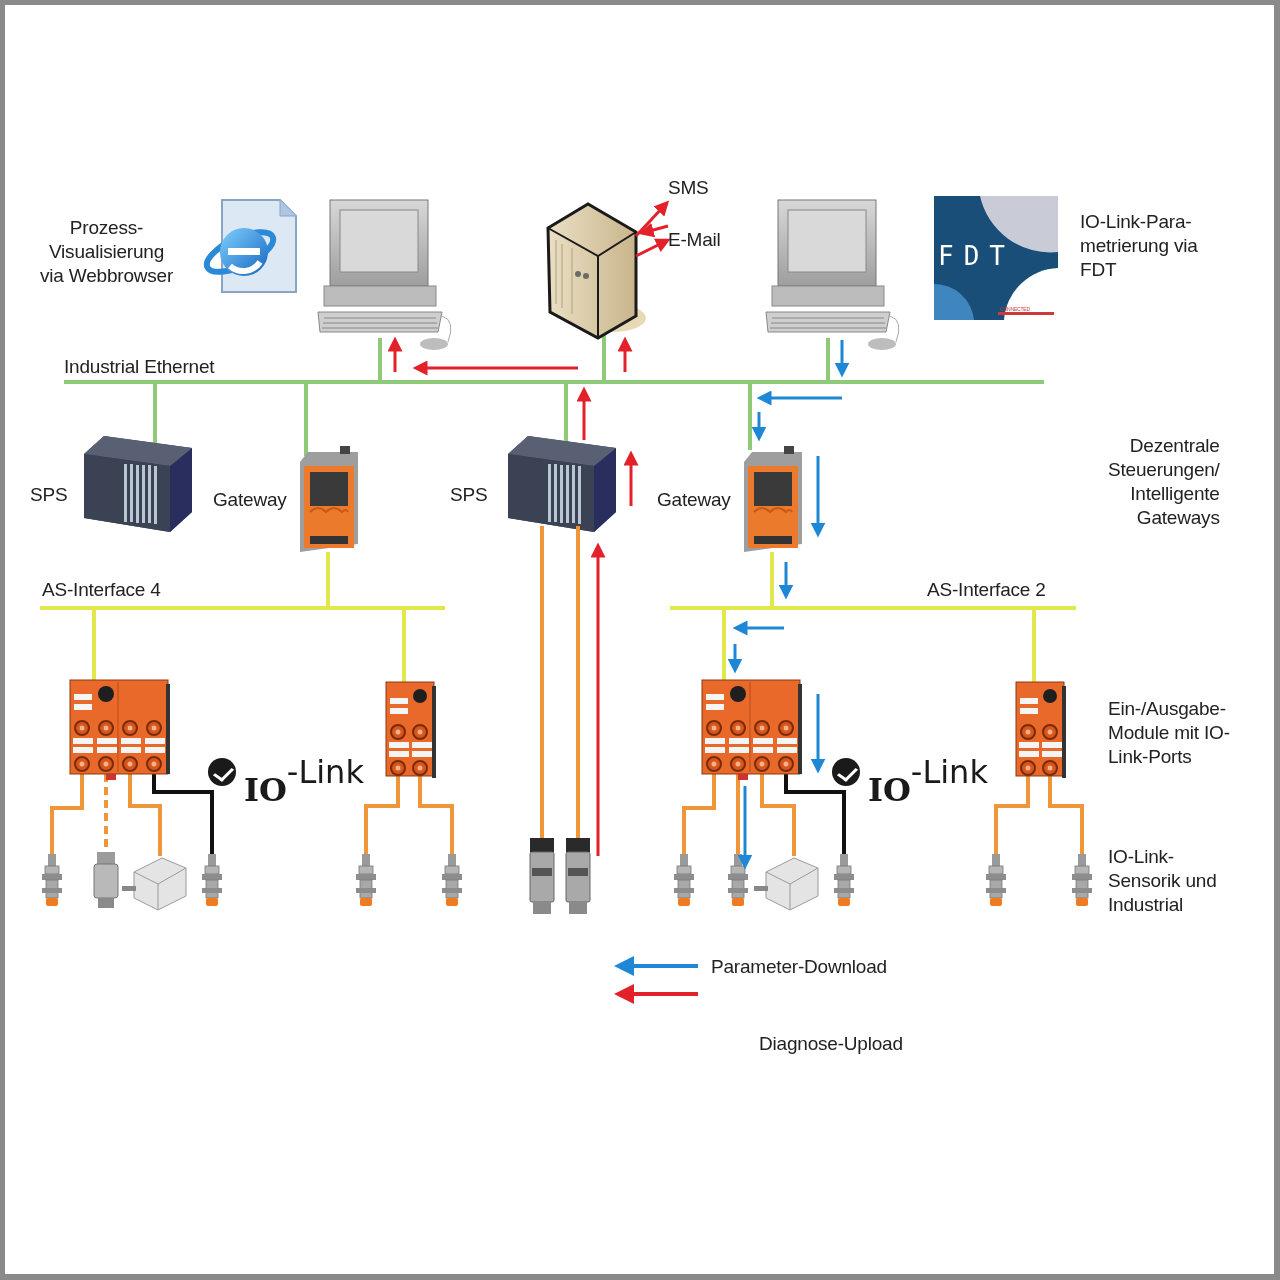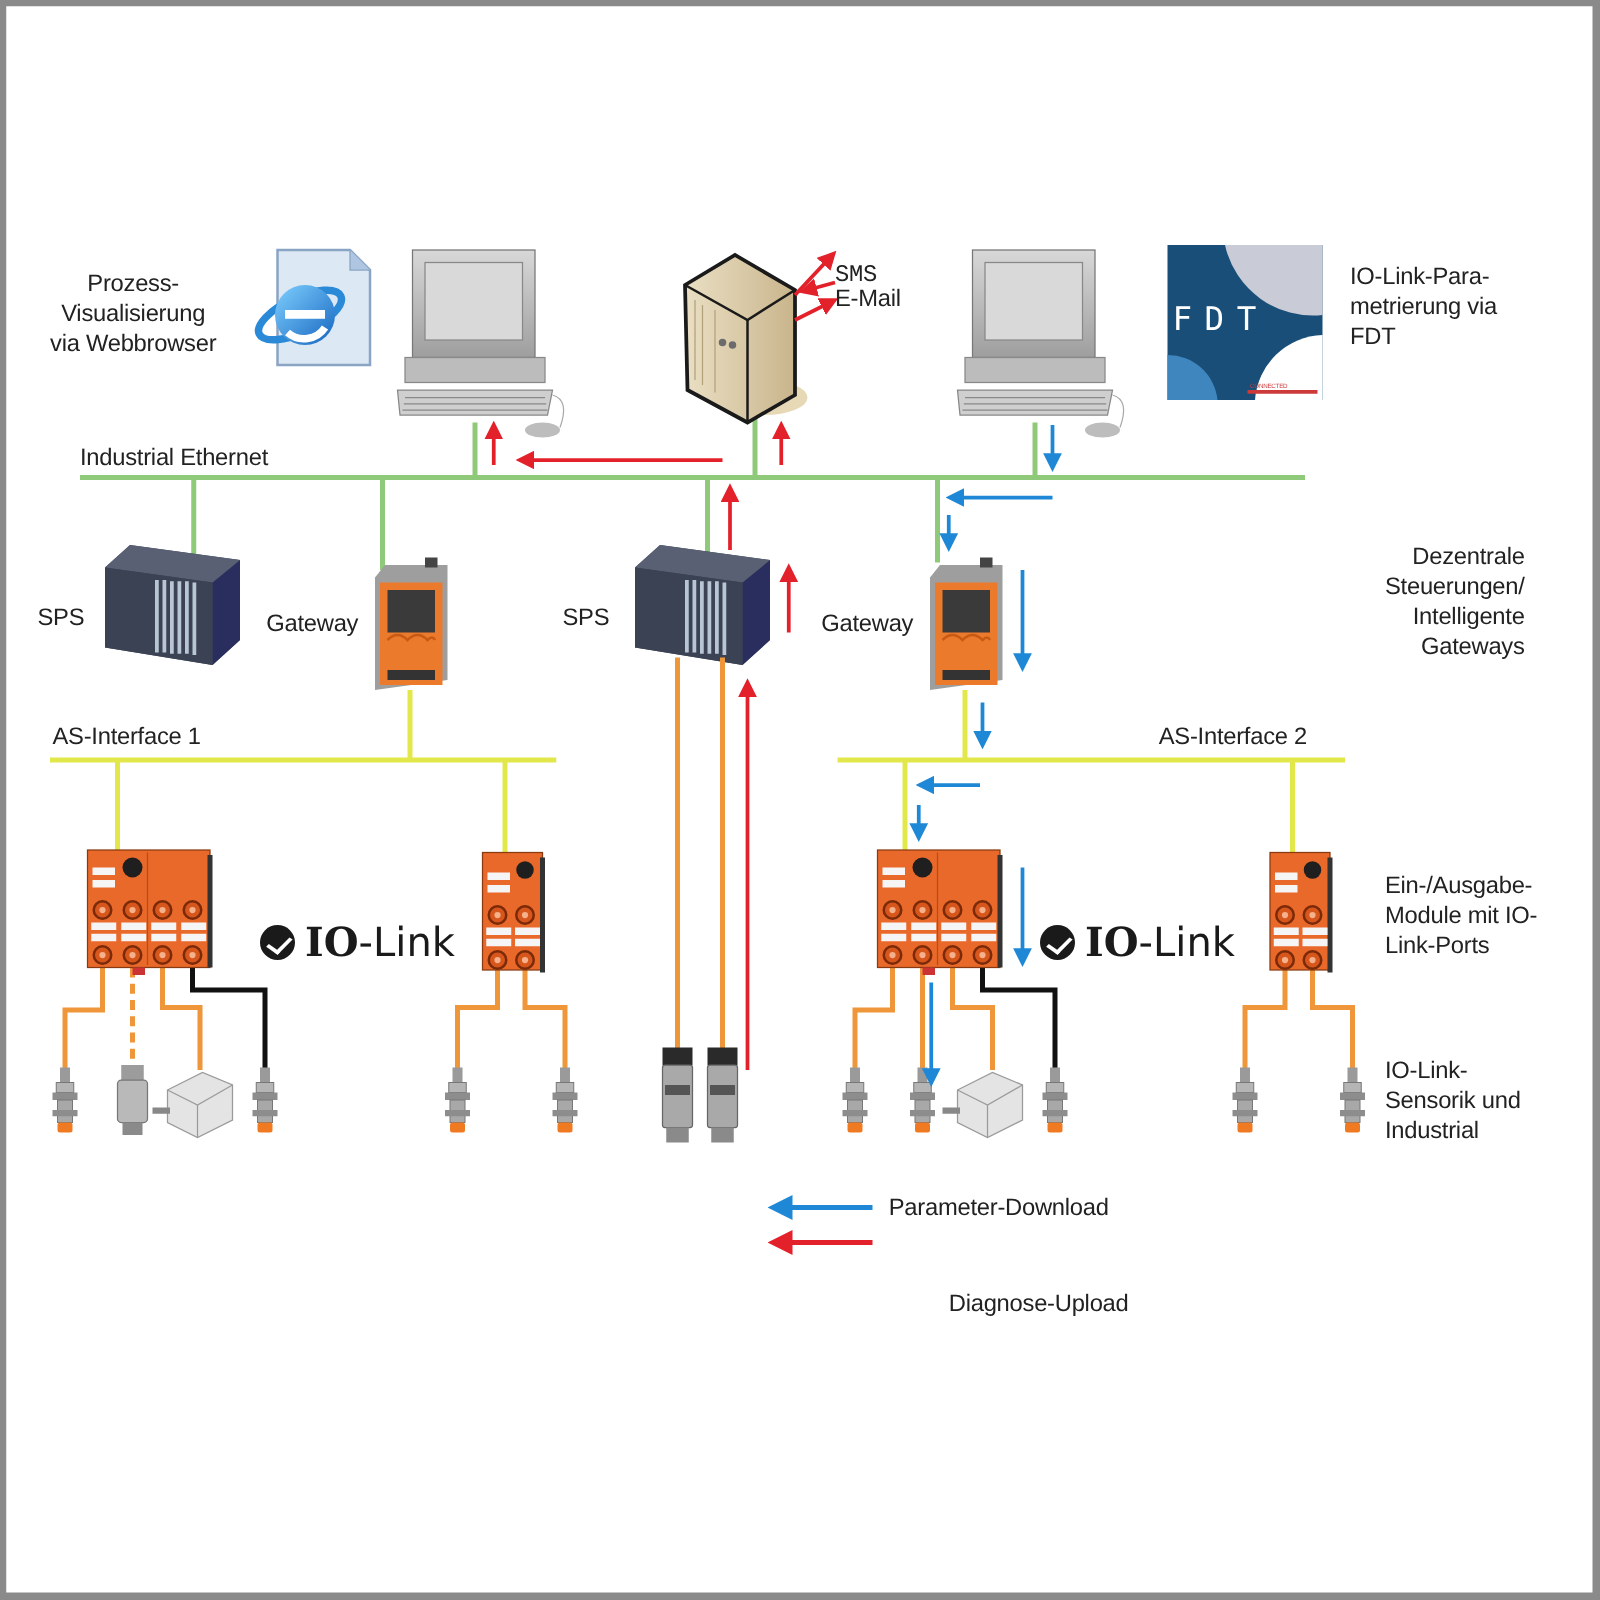--- a/index.html
+++ b/index.html
@@ -4,21 +4,21 @@
 <style>
   html, body { margin: 0; padding: 0; }
   body { width: 1280px; height: 1280px; background: #ffffff; position: relative; overflow: hidden;
          font-family: "Liberation Sans", sans-serif; }
   .frame { position: absolute; left: 0; top: 0; width: 1280px; height: 1280px; box-sizing: border-box;
            border-left: 5px solid #8a8a8a; border-top: 5px solid #8a8a8a;
            border-right: 6px solid #8a8a8a; border-bottom: 6px solid #8a8a8a; }
   svg#diagram { position: absolute; left: 0; top: 0; }
   .lbl { position: absolute; color: #222; font-size: 19px; line-height: 24px; white-space: pre; letter-spacing: -0.2px; }
   .iolink { position: absolute; display: flex; align-items: center; font-size: 32px; color: #1a1a1a; }
-  .iolink .io { font-family: "DejaVu Serif", serif; font-weight: bold; }
+  .iolink .io { font-family: "DejaVu Serif", serif; font-weight: bold; margin-top: 36px; }
   .iolink .lk { font-family: "DejaVu Sans", sans-serif; }
   .iolink .logo { width: 28px; height: 28px; border-radius: 50%; background: #1a1a1a; margin-right: 8px; position: relative; }
   .iolink .logo::after { content: ""; position: absolute; left: 7px; top: 9px; width: 14px; height: 8px;
          border-left: 3px solid #fff; border-bottom: 3px solid #fff; transform: rotate(-45deg) skewX(10deg); }
 </style>
 </head>
 <body>
 
 <div class="frame"></div>
 
@@ -303,35 +303,35 @@
     <line x1="698" y1="994" x2="624" y2="994" stroke="#e3212b" stroke-width="4" marker-end="url(#arrRed)"></line>
   </g>
 </svg>
 
 <div class="lbl" style="left:938px; top:244px; font-size:26px; color:#fff; letter-spacing:10px; font-family:'DejaVu Sans Mono', monospace;">FDT</div>
 <div class="lbl" style="left:1000px; top:306px; font-size:5px; line-height:6px; color:#cc3a3a;">CONNECTED</div>
 
 <div class="lbl" style="left:40px; top:216px;text-align:center;">Prozess-
 Visualisierung
 via Webbrowser</div>
-<div class="lbl" style="left:668px; top:208px;font-family:Liberation Mono, monospace;">SMS</div>
+<div class="lbl" style="left:668px; top:176px;">SMS</div>
 <div class="lbl" style="left:668px; top:228px;">E-Mail</div>
 <div class="lbl" style="left:1080px; top:210px;">IO-Link-Para-
 metrierung via
 FDT</div>
 <div class="lbl" style="left:64px; top:355px;">Industrial Ethernet</div>
 <div class="lbl" style="left:30px; top:483px;">SPS</div>
 <div class="lbl" style="left:213px; top:488px;">Gateway</div>
 <div class="lbl" style="left:450px; top:483px;">SPS</div>
 <div class="lbl" style="left:657px; top:488px;">Gateway</div>
 <div class="lbl" style="left:1108px; top:434px;text-align:right;">Dezentrale
 Steuerungen/
 Intelligente
 Gateways</div>
-<div class="lbl" style="left:42px; top:578px;">AS-Interface 1</div>
+<div class="lbl" style="left:42px; top:578px;">AS-Interface 4</div>
 <div class="lbl" style="left:927px; top:578px;">AS-Interface 2</div>
 <div class="lbl" style="left:1108px; top:697px;">Ein-/Ausgabe-
 Module mit IO-
 Link-Ports</div>
 <div class="lbl" style="left:1108px; top:845px;">IO-Link-
 Sensorik und
 Industrial</div>
 
 <div class="iolink" style="left:208px; top:735px;">
   <span class="logo"></span>

